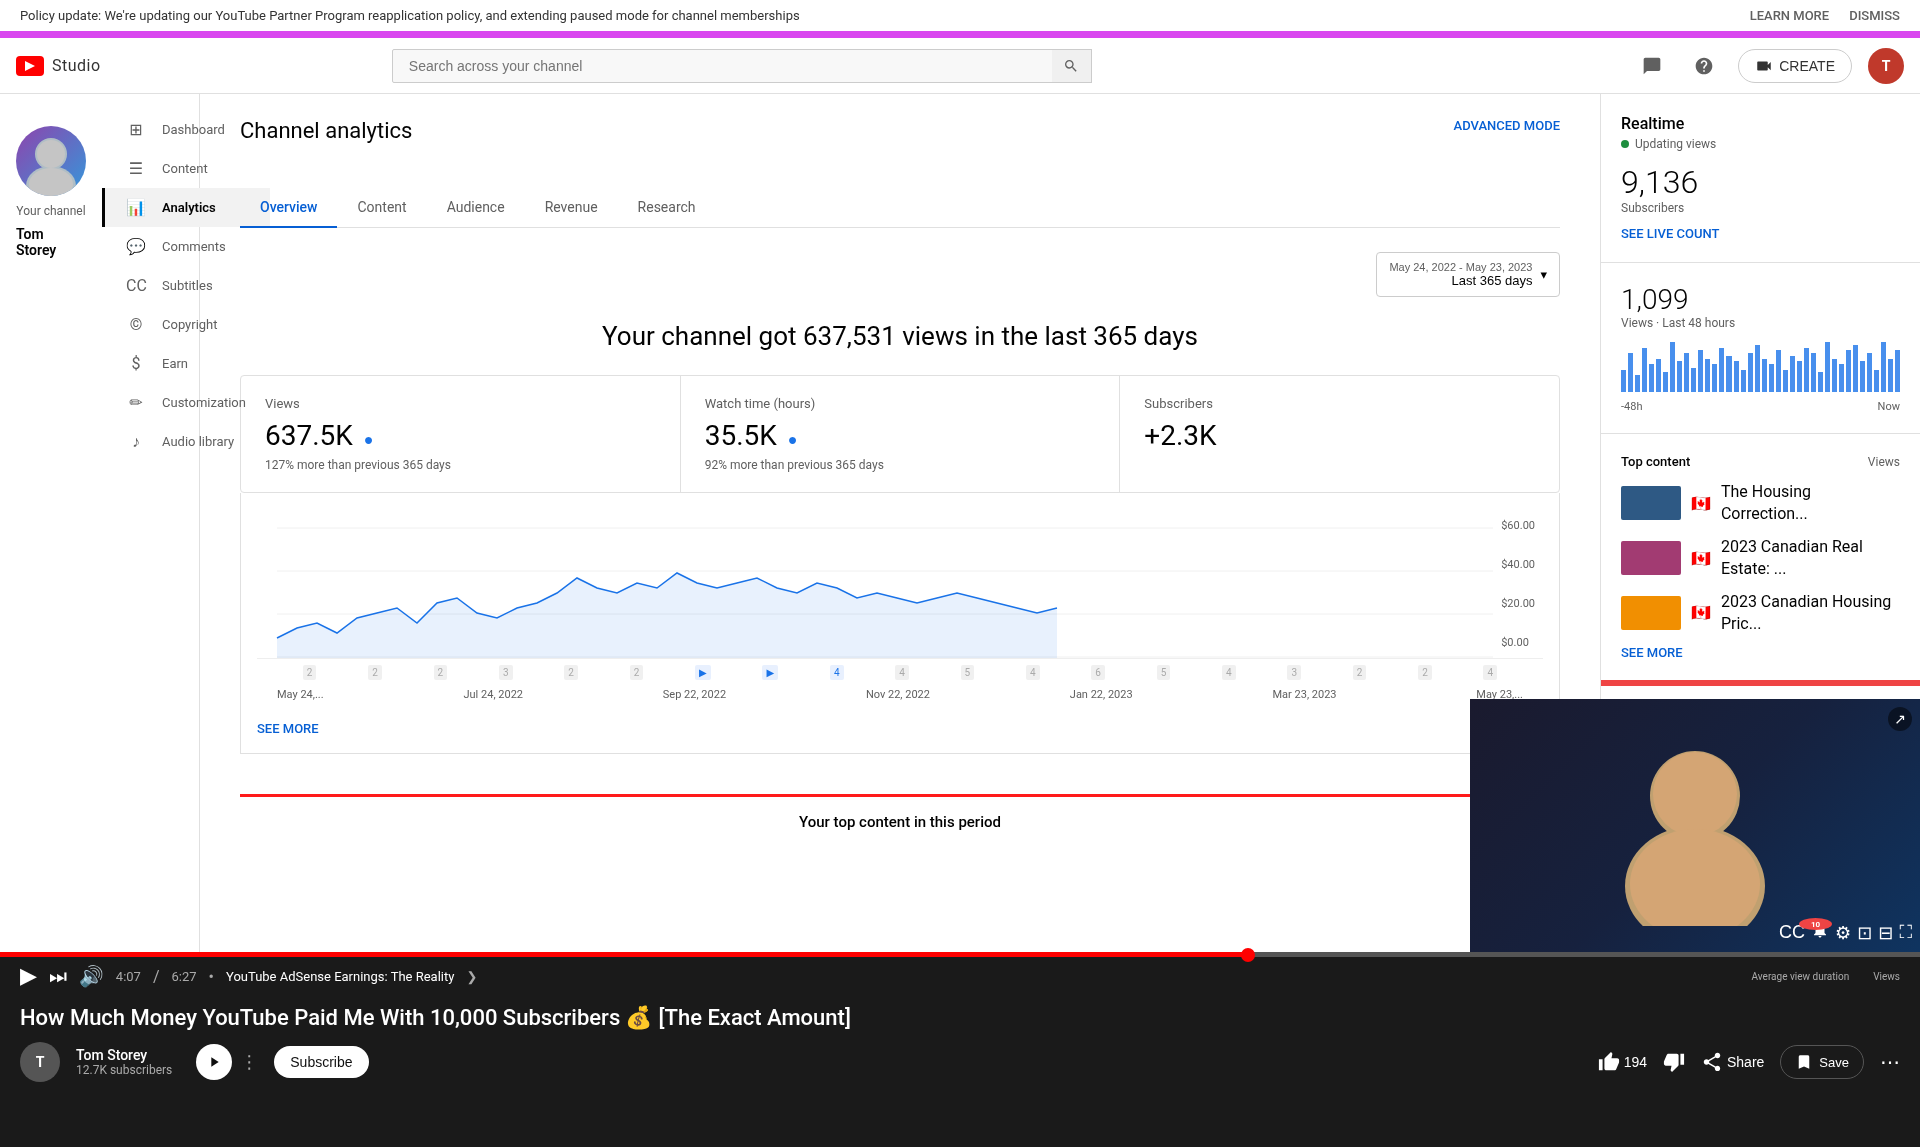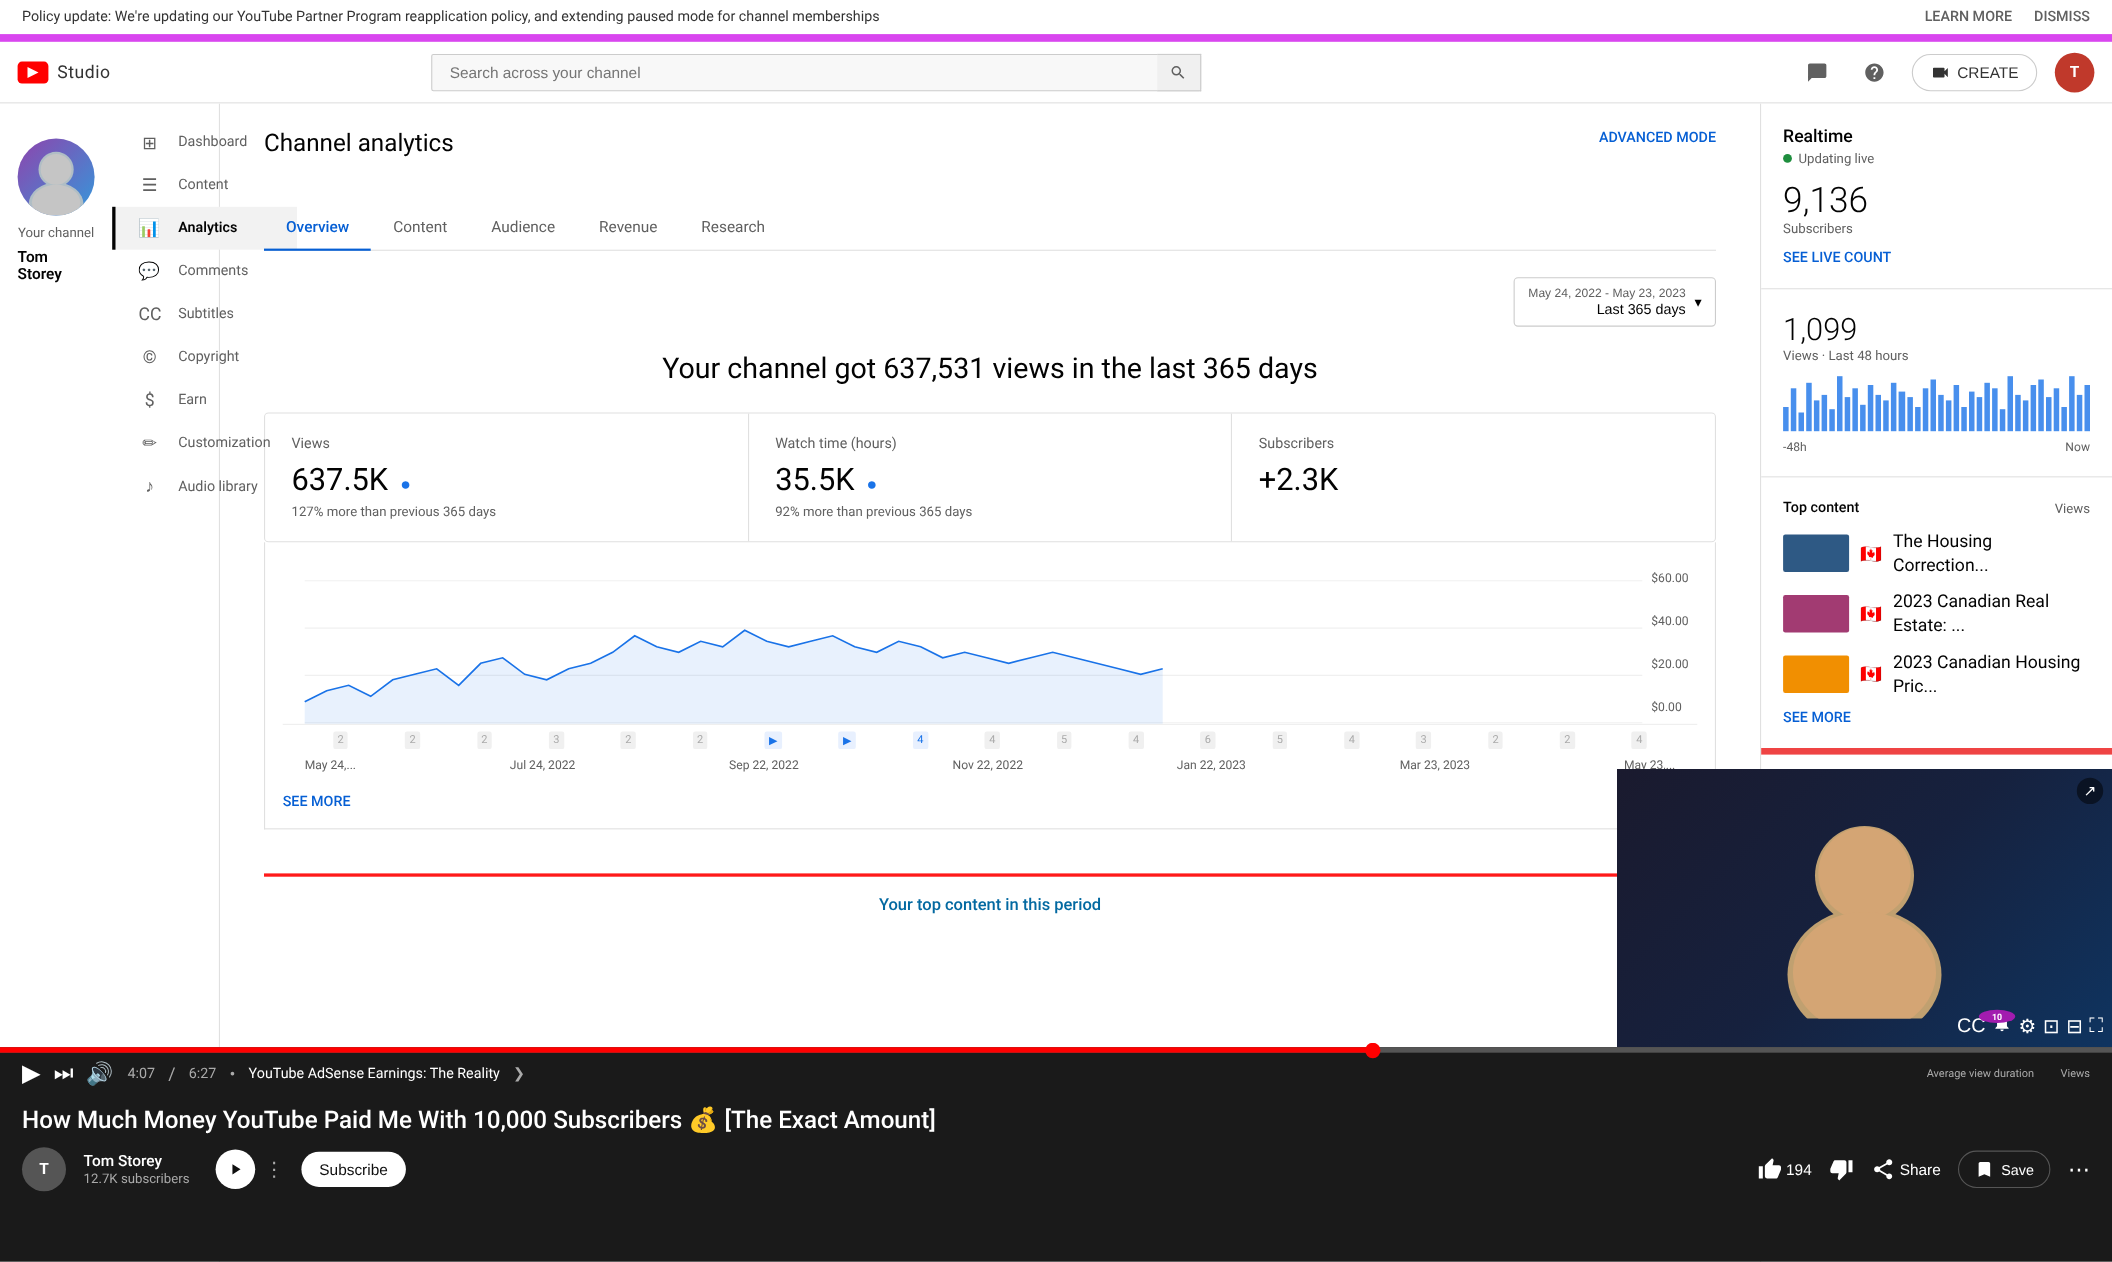--- a/index.html
+++ b/index.html
@@ -299,24 +299,24 @@
     .video-popup-controls {
       position: absolute;
       bottom: 0;
       right: 0;
       padding: 8px;
       display: flex;
       gap: 6px;
     }
     .vpc-btn { background: none; border: none; color: #fff; cursor: pointer; font-size: 18px; }
     .vpc-notif { position: relative; }
-    .vpc-badge { position: absolute; top: -3px; right: -3px; background: #a21caf; border-radius: 50%; width: 33px; height: 12px; font-size: 8px; color: white; display: flex; align-items: center; justify-content: center; font-weight: bold; }
-
-    
-    .top-content-period { text-align: center; padding: 16px 0 8px; font-size: 15px; color: #0369a1; font-weight: 500; }
+    .vpc-badge { position: absolute; top: -3px; right: -3px; background: #ef4444; border-radius: 50%; width: 33px; height: 12px; font-size: 8px; color: white; display: flex; align-items: center; justify-content: center; font-weight: bold; }
+
+    
+    .top-content-period { text-align: center; padding: 16px 0 8px; font-size: 15px; color: #000000; font-weight: 500; }
     .mini-bar { background: #1a73e8; min-width: 2px; flex: 1; opacity: 0.8; }
 
     
     ::-webkit-scrollbar { width: 6px; }
     ::-webkit-scrollbar-track { background: #f1f1f1; }
     ::-webkit-scrollbar-thumb { background: #888; border-radius: 3px; }
   </style>
 </head>
 <body>
 
@@ -550,21 +550,21 @@
 
     </div>
   </div>
 
   <div class="right-panel">
 
     <div class="realtime-section">
       <div class="realtime-title">Realtime</div>
       <div class="realtime-status">
         <div class="live-dot"></div>
-        <span>Updating live</span>
+        <span>Updating views</span>
       </div>
       <div class="realtime-count">9,136</div>
       <div class="realtime-sublabel">Subscribers</div>
       <a class="see-live-count">SEE LIVE COUNT</a>
     </div>
 
     <div class="views-section">
       <div class="views-count">1,099</div>
       <div class="views-sublabel">Views · Last 48 hours</div>
 

